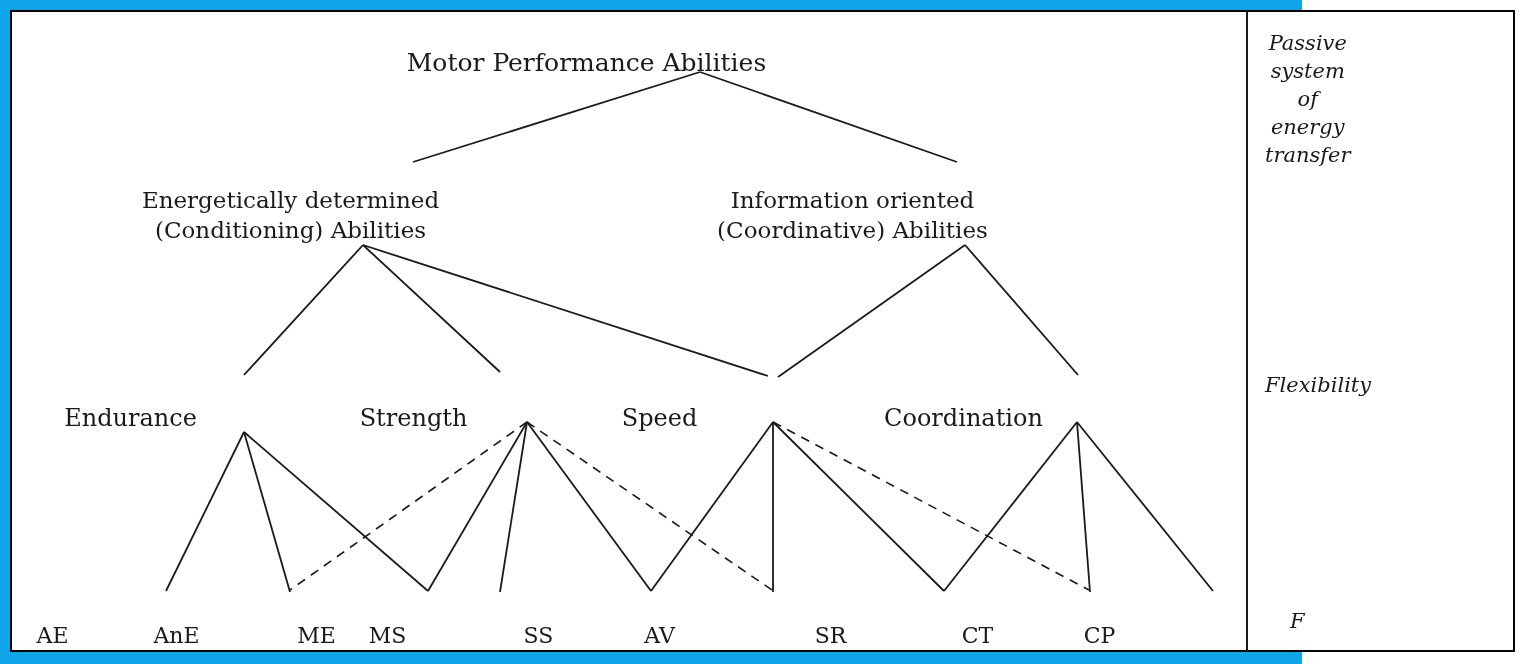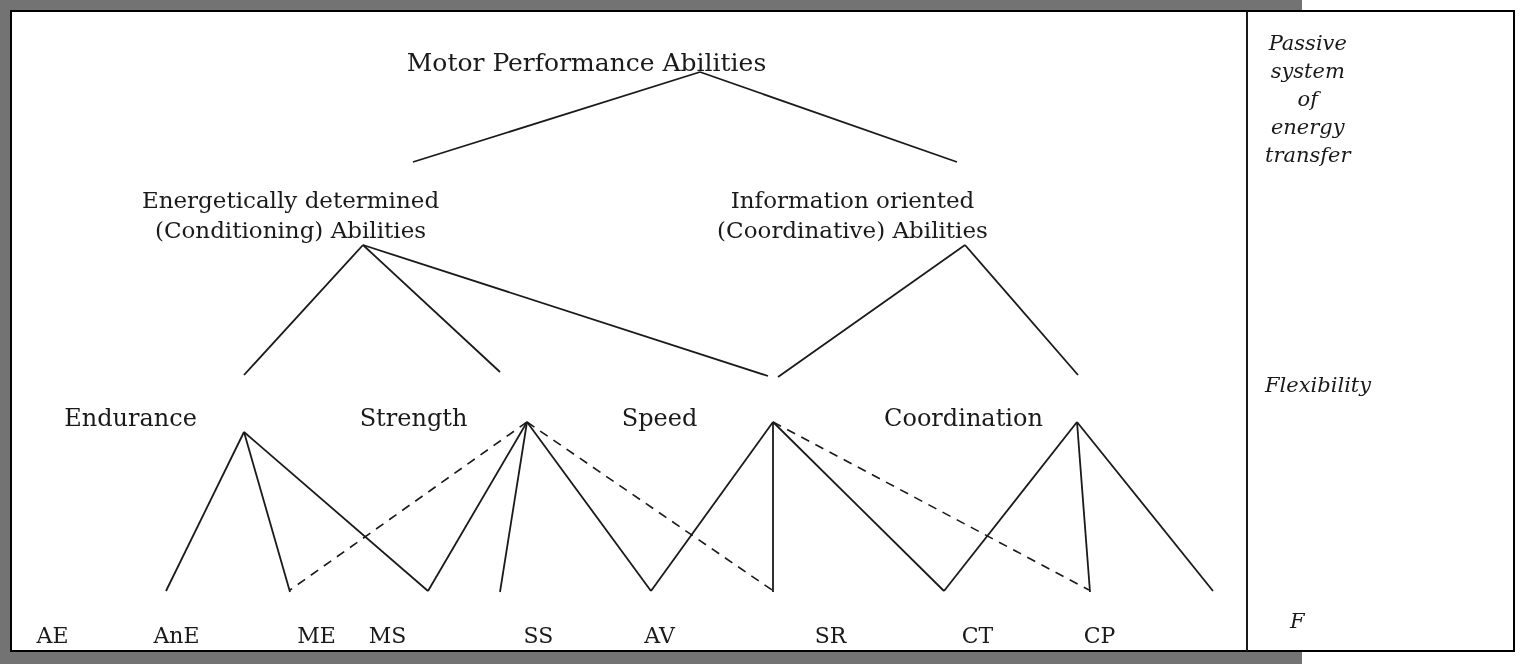--- a/index.html
+++ b/index.html
@@ -12,21 +12,21 @@
     width: 1529px;
     height: 664px;
     font-family: "DejaVu Serif", "Liberation Serif", serif;
     color: #1a1a1a;
     overflow: hidden;
   }
   #page {
     position: relative;
     width: 1302px;
     height: 664px;
-    background: #737373;
+    background: #0ea5e9;
   }
   
   #frame {
     position: absolute;
     left: 10px;
     top: 10px;
     width: 1505px;
     height: 642px;
     border: 2px solid #000000;
     box-sizing: border-box;

